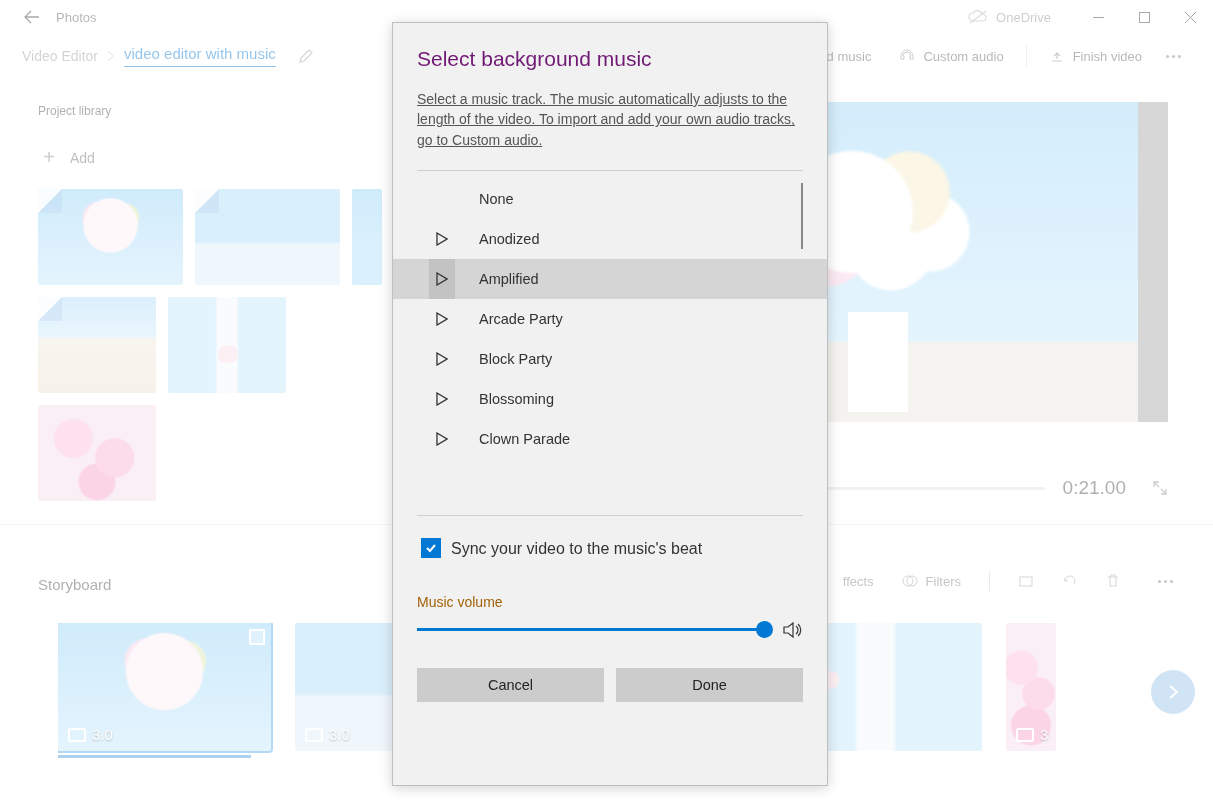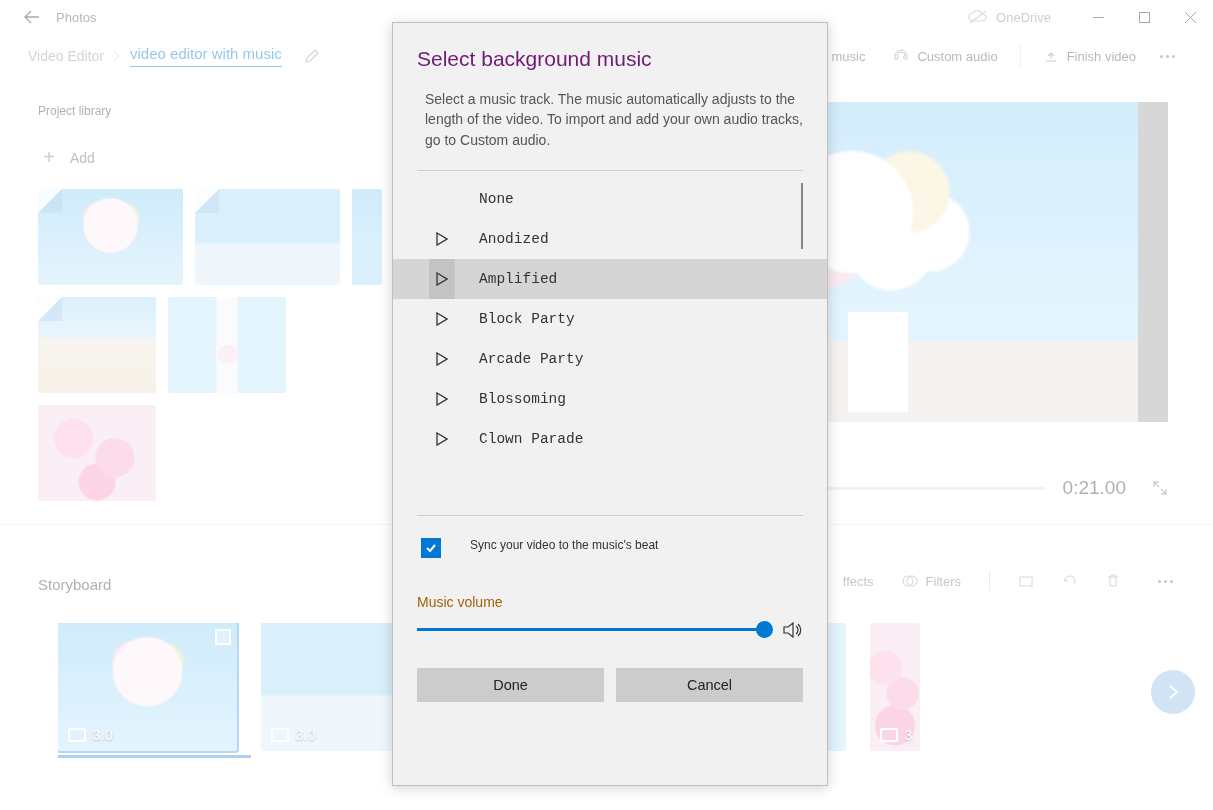--- a/index.html
+++ b/index.html
@@ -10,21 +10,21 @@
   
   .titlebar { height:34px; display:flex; align-items:center; padding:0 0 0 16px; font-size:13px; color:#444; }
   .titlebar .back { width:32px; display:flex; align-items:center; justify-content:center; color:#333; }
   .titlebar .appname { margin-left:8px; color:#555; }
   .titlebar .spacer { flex:1; }
   .titlebar .od { display:flex; align-items:center; gap:8px; color:#888; margin-right:24px; }
   .winctl { display:flex; }
   .winctl div { width:46px; height:34px; display:flex; align-items:center; justify-content:center; color:#333; }
 
   
-  .header { height:44px; display:flex; align-items:center; padding:0 28px;justify-content:flex-end; }
+  .header { height:44px; display:flex; align-items:center; padding:0 22px;justify-content:flex-end; }
   .crumb1 { color:#999; font-size:14px; margin-right:18px; }
   .crumb2 { color:#0078d4; font-size:15px; border-bottom:1px solid #0078d4; padding-bottom:4px; }
   .editic { margin-left:22px; color:#888; }
   .header .spacer { flex:1; }
   .hbtn { display:flex; align-items:center; gap:8px; color:#555; font-size:13px; margin:0 14px; }
   .hsep { width:1px; height:22px; background:#ddd; margin:0 8px; }
   .more { display:flex; gap:3px; padding:0 10px; }
   .more span { width:3px; height:3px; border-radius:50%; background:#777; }
 
   
@@ -59,44 +59,44 @@
   .pbtrack .pbknob { position:absolute; left:0; top:-7px; width:16px; height:16px; border:2px solid #0078d4; background:#fff; border-radius:50%; }
   .pbtime { color:#444; font-size:19px; margin-right:26px; }
   .fsico { color:#888; }
 
   
   .sblabel { position:absolute; left:38px; top:498px; font-size:15px; color:#444; }
   .sbtools { position:absolute; right:30px; top:493px; display:flex; align-items:center; gap:28px; color:#777; font-size:13px;}
   .sbtools .grp { display:flex; align-items:center; gap:8px; }
   .sbtools .sep { width:1px; height:20px; background:#ccc; }
   .sbstrip { position:absolute; left:58px; top:545px; right:0; height:160px; display:flex; gap:24px; align-items:flex-start; overflow:hidden;}
-  .clip { width:179px; height:128px; position:relative; border-radius:2px; overflow:hidden; }
+  .clip { width:213px; height:128px; position:relative; border-radius:2px; overflow:hidden; }
   .clip.sel { outline:2px solid #4aa0e6; }
   .clip .selmark { position:absolute; top:6px; right:6px; width:16px; height:16px; border:2px solid #fff; background:rgba(255,255,255,.3); }
   .clip .dur { position:absolute; left:10px; bottom:8px; color:#fff; font-size:15px; display:flex; align-items:center; gap:6px; text-shadow:0 1px 2px rgba(0,0,0,.6); }
   .clip .durico { width:18px; height:14px; border:2px solid #fff; border-radius:2px; }
   .clip.partial { width:50px; }
   .nextbtn { position:absolute; right:18px; top:592px; width:44px; height:44px; border-radius:50%; background:#8fbfe7; display:flex; align-items:center; justify-content:center; z-index:3;}
   .selline { position:absolute; left:58px; top:677px; width:193px; height:3px; background:#3a93db; }
 
   .sbsep { position:absolute; left:0; right:0; top:446px; height:1px; background:#e9e9e9; }
 
   
   .modal { position:absolute; left:392px; top:22px; width:436px; height:764px; background:#f1f1f1; border:1px solid #bfbfbf; z-index:20; box-shadow:0 2px 12px rgba(0,0,0,.18); display:flex; flex-direction:column;}
   .modal .pad { padding:24px 24px 0 24px; }
   .modal h2 { margin:0 0 18px 0; font-weight:400; font-size:21px; color:#701a75;}
-  .modal p { margin:0 0 16px 8px; font-size:14px; color:#555; line-height:1.45; }
+  .modal p { margin:0 0 16px 0; font-size:14px; color:#555; line-height:1.45;text-decoration:underline; }
   .hr { height:1px; background:#cfcfcf; margin:4px 24px 8px; }
-  .tracks { height:332px; overflow:hidden; position:relative;font-family:Liberation Mono, monospace; }
+  .tracks { height:332px; overflow:hidden; position:relative; }
   .tracks .sb { position:absolute; right:24px; top:4px; width:2px; height:66px; background:#888;}
   .track { height:40px; display:flex; align-items:center; padding-left:36px; gap:24px; font-size:14.5px; color:#333; }
   .track.sel { background:#d5d5d5;}
   .track.sel .pico { background:#c3c3c3;}
   .pico { width:26px; height:40px; display:flex; align-items:center; justify-content:center;}
-  .syncrow { display:flex; align-items:flex-start; gap:29px; padding:14px 28px 6px; font-size:12px; color:#333;}
+  .syncrow { display:flex; align-items:flex-end; gap:10px; padding:14px 28px 6px; font-size:16px; color:#333;}
   .chk { width:20px; height:20px; background:#0078d4; display:flex; align-items:center; justify-content:center;}
   .modal .vollabel { padding:30px 24px 10px; font-size:14px; color:#a16207;}
   .volrow { display:flex; align-items:center; padding:0 24px 0 24px; gap:16px;}
   .voltrack { flex:1; height:3px; background:#0078d4; position:relative;}
   .volknob { position:absolute; right:-8px; top:-7px; width:17px; height:17px; border-radius:50%; background:#0078d4;}
   .btnrow { display:flex; gap:12px; padding:28px 24px 20px;}
   .dlgbtn { flex:1; height:34px; background:#ccc; display:flex; align-items:center; justify-content:center; font-size:14.5px; color:#222;}
 
   svg { display:block; }
 </style>
@@ -328,29 +328,29 @@
           </svg>
         </div>
         <span>Amplified</span>
       </div>
       <div class="track">
         <div class="pico">
           <svg width="12" height="14">
             <path d="M1 1l10 6-10 6z" fill="none" stroke="#333" stroke-width="1.3"></path>
           </svg>
         </div>
+        <span>Arcade Party</span>
+      </div>
+      <div class="track">
+        <div class="pico">
+          <svg width="12" height="14">
+            <path d="M1 1l10 6-10 6z" fill="none" stroke="#333" stroke-width="1.3"></path>
+          </svg>
+        </div>
         <span>Block Party</span>
-      </div>
-      <div class="track">
-        <div class="pico">
-          <svg width="12" height="14">
-            <path d="M1 1l10 6-10 6z" fill="none" stroke="#333" stroke-width="1.3"></path>
-          </svg>
-        </div>
-        <span>Arcade Party</span>
       </div>
       <div class="track">
         <div class="pico">
           <svg width="12" height="14">
             <path d="M1 1l10 6-10 6z" fill="none" stroke="#333" stroke-width="1.3"></path>
           </svg>
         </div>
         <span>Blossoming</span>
       </div>
       <div class="track">
@@ -378,16 +378,16 @@
   <div class="volrow">
     <div class="voltrack">
         <div class="volknob"></div>
       </div>
     <svg width="22" height="20">
         <path d="M3 7v6h4l5 4V3L7 7H3z" fill="none" stroke="#333" stroke-width="1.2"></path>
         <path d="M15 6a5 5 0 010 8M17 4a8 8 0 010 12" fill="none" stroke="#333" stroke-width="1.2"></path>
       </svg>
   </div>
   <div class="btnrow">
+    <div class="dlgbtn">Cancel</div>
     <div class="dlgbtn">Done</div>
-    <div class="dlgbtn">Cancel</div>
   </div>
 </div>
 
 </body></html>

